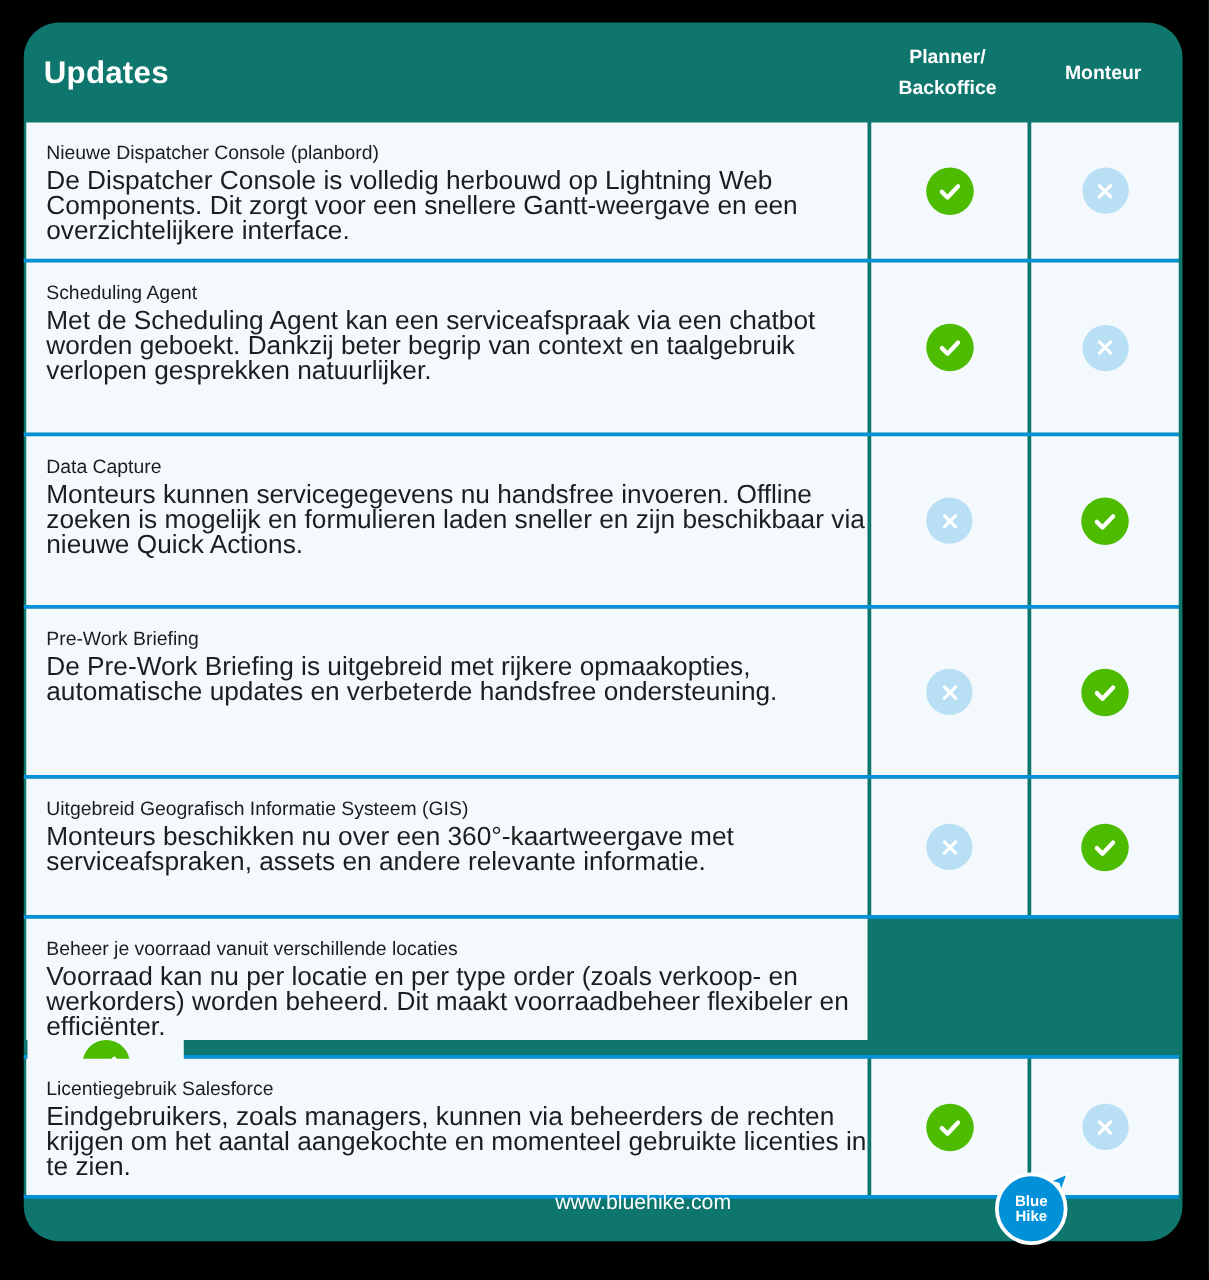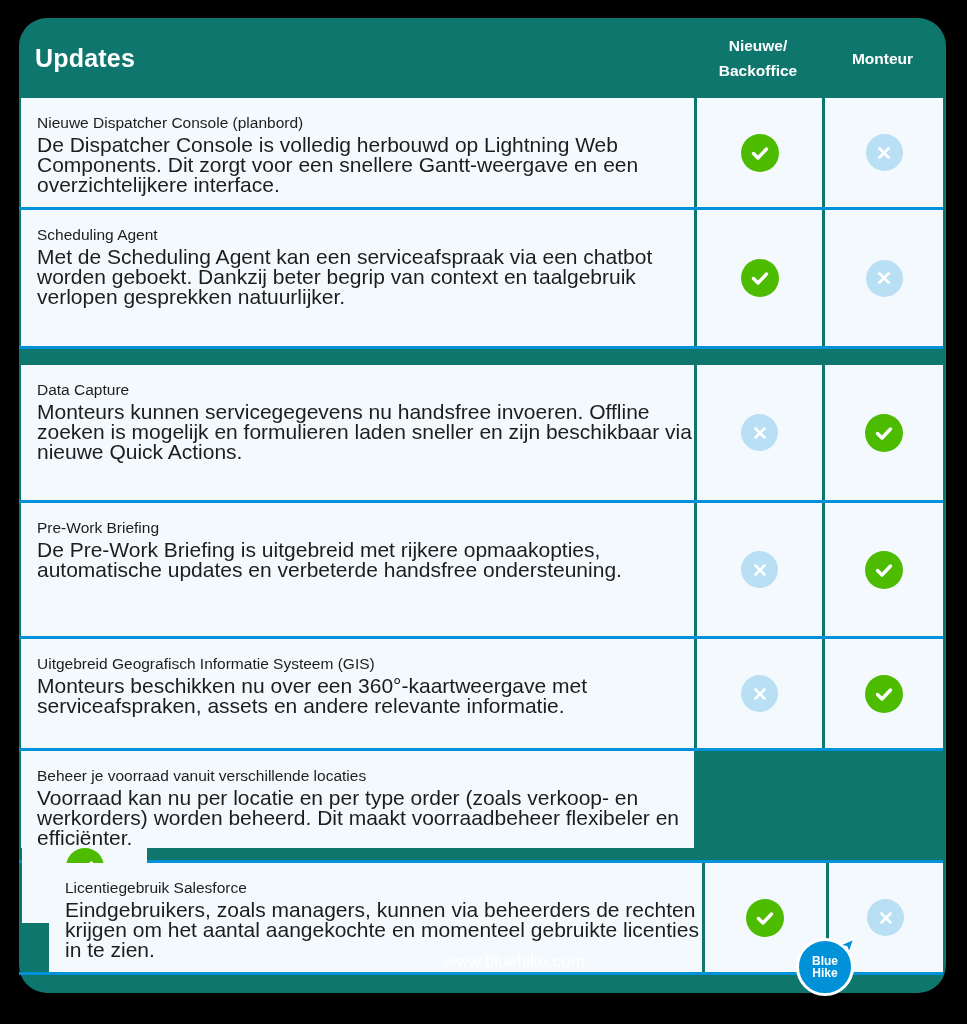--- a/index.html
+++ b/index.html
@@ -96,21 +96,21 @@
     }
   </style>
 </head>
 <body>
 
 <div class="card">
   <div class="header">
     <div class="header-title">Updates</div>
     <div class="col-head planner">
       <div>
-        <div>Nieuwe/</div>
+        <div>Planner/</div>
         <div>Backoffice</div>
       </div>
     </div>
     <div class="col-head monteur">Monteur</div>
   </div>
 
   <div class="table" id="table">
       <div class="row" style="height: 112px;">
     <div class="cell text">
       <div class="row-title">Nieuwe Dispatcher Console (planbord)</div>
@@ -144,21 +144,21 @@
           </div>
         </div>
     <div class="cell mark monteur">
           <div class="icon-cross">
             <svg width="16" height="16" viewBox="0 0 16 16">
               <path d="M3.5 3.5 L12.5 12.5 M12.5 3.5 L3.5 12.5" fill="none" stroke="#ffffff" stroke-width="2.6" stroke-linecap="round"></path>
             </svg>
           </div>
         </div>
   </div>
-      <div class="row" style="height: 138px; margin-top: 16px;">
+      <div class="row" style="height: 138px;">
     <div class="cell text">
       <div class="row-title">Data Capture</div>
       <div class="row-desc">Monteurs kunnen servicegegevens nu handsfree invoeren. Offline zoeken is mogelijk en formulieren laden sneller en zijn beschikbaar via nieuwe Quick Actions.</div>
     </div>
     <div class="cell mark planner">
           <div class="icon-cross">
             <svg width="16" height="16" viewBox="0 0 16 16">
               <path d="M3.5 3.5 L12.5 12.5 M12.5 3.5 L3.5 12.5" fill="none" stroke="#ffffff" stroke-width="2.6" stroke-linecap="round"></path>
             </svg>
           </div>
@@ -224,21 +224,21 @@
           </div>
         </div>
     <div class="cell mark monteur">
           <div class="icon-cross">
             <svg width="16" height="16" viewBox="0 0 16 16">
               <path d="M3.5 3.5 L12.5 12.5 M12.5 3.5 L3.5 12.5" fill="none" stroke="#ffffff" stroke-width="2.6" stroke-linecap="round"></path>
             </svg>
           </div>
         </div>
   </div>
-      <div class="row" style="height: 112px; padding-left: 28px;">
+      <div class="row" style="height: 112px;">
     <div class="cell text">
       <div class="row-title">Licentiegebruik Salesforce</div>
       <div class="row-desc">Eindgebruikers, zoals managers, kunnen via beheerders de rechten krijgen om het aantal aangekochte en momenteel gebruikte licenties in te zien.</div>
     </div>
     <div class="cell mark planner">
           <div class="icon-check">
             <svg width="22" height="22" viewBox="0 0 22 22">
               <path d="M4.5 11.5 L9 16 L17.5 7" fill="none" stroke="#ffffff" stroke-width="3.4" stroke-linecap="round" stroke-linejoin="round"></path>
             </svg>
           </div>

